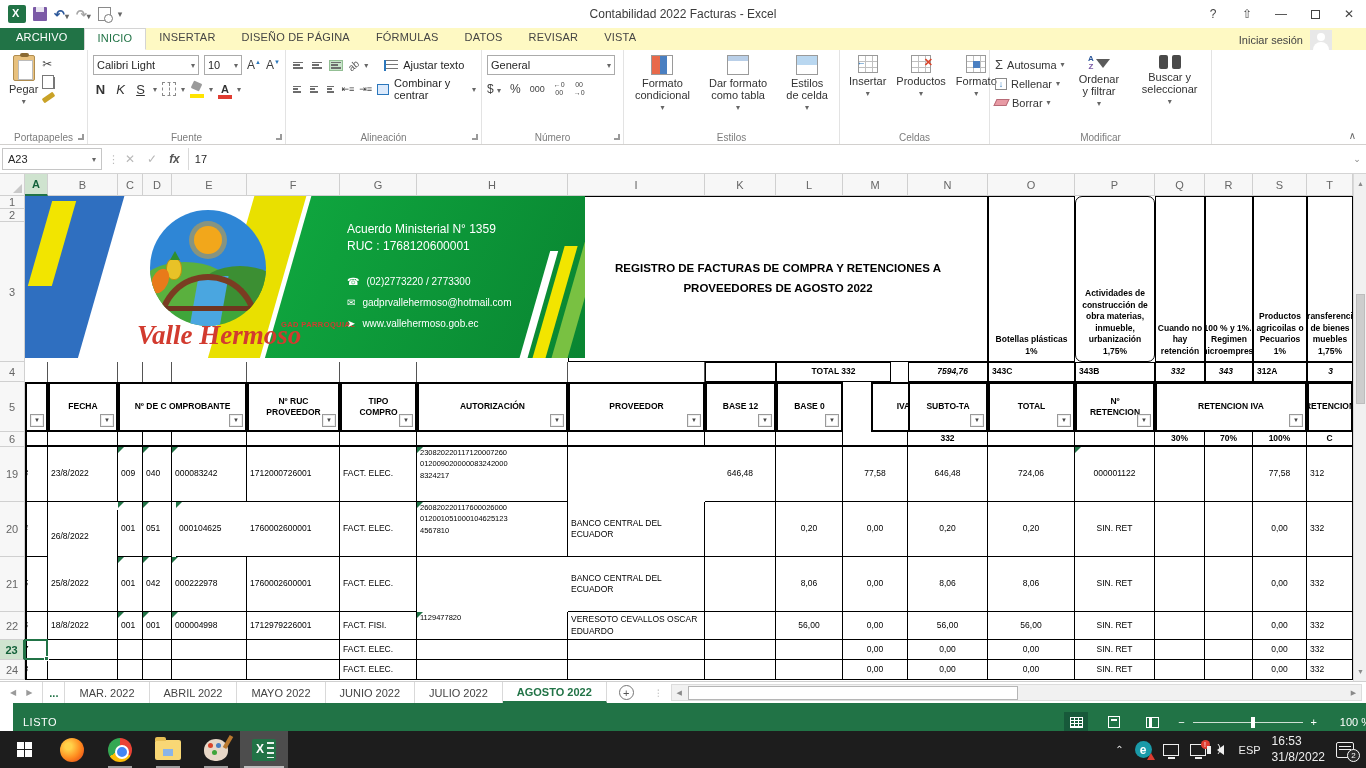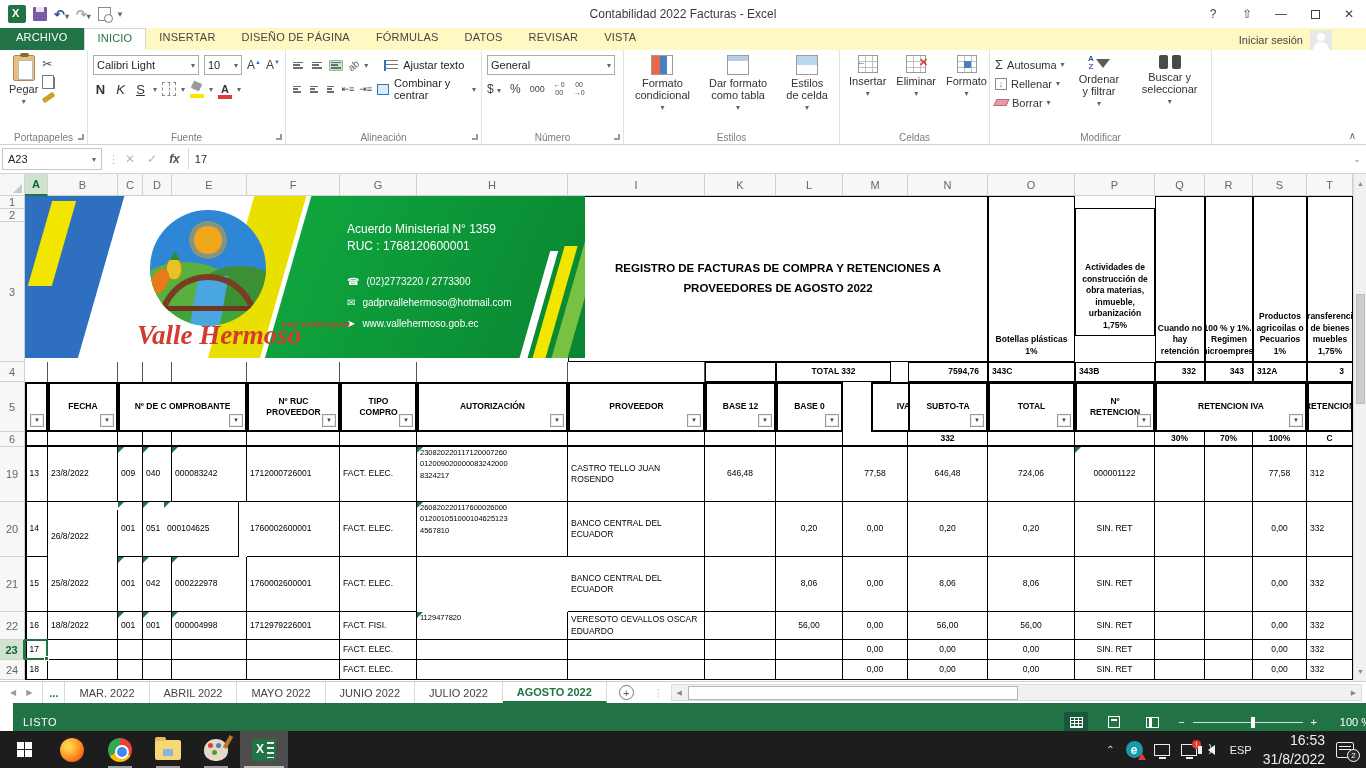--- a/index.html
+++ b/index.html
@@ -101,21 +101,21 @@
   #gridLayer{position:absolute;left:0;top:0;width:1353px;height:507px;}
   .colh,.rowh,.corner{position:absolute;background:#f7f7f7;border-right:1px solid #d0d0d0;border-bottom:1px solid #d0d0d0;color:#666;display:flex;align-items:center;justify-content:center;font-size:11px;}
   .colh.sel,.rowh.sel{background:#cfe3cf;color:#13613a;font-weight:bold;}
   .colh.sel{border-bottom:2px solid #217346;}
   .rowh.sel{border-right:2px solid #217346;}
   .corner{z-index:2;}
   .corner:after{content:"";position:absolute;right:2px;bottom:2px;border-left:9px solid transparent;border-bottom:9px solid #c9c9c9;}
   .cell{position:absolute;font-size:8.5px;overflow:hidden;color:#000;background:#fff;display:flex;align-items:center;line-height:1.3;}
   .c-d{border-right:1px solid #000;border-bottom:1px solid #000;}
   .al{justify-content:flex-start;padding-left:3px;text-align:left;}
-  .ar{justify-content:flex-end;padding-right:8px;text-align:center;}
+  .ar{justify-content:flex-end;padding-right:19px;text-align:center;font-style:italic;}
   .ac{justify-content:center;text-align:center;}
   .tiny{font-size:7.5px;align-items:flex-start;white-space:pre-line;line-height:1.5;padding-left:3px;justify-content:flex-start;}
   .le{border-left:2px solid #000;}
   .c-hdr{border:2px solid #000;font-weight:bold;justify-content:center;text-align:center;padding:2px 8px;line-height:1.35;}
   .c-h3{border:1.5px solid #000;font-weight:bold;flex-direction:column;justify-content:flex-end;text-align:center;padding:2px 1px 4px;line-height:1.35;}
   .c-title{border:1.5px solid #000;font-weight:bold;font-size:11.5px;justify-content:center;text-align:center;line-height:1.7;padding:0 14px;}
   .c-b{border:1.5px solid #000;font-weight:bold;}
   .c-r6{border-right:1.5px solid #000;border-bottom:2px solid #000;font-weight:bold;justify-content:center;text-align:center;}
   .c-g4{border-right:1px solid #555;background:transparent;}
   .fbtn{position:absolute;right:2px;bottom:3px;width:14px;height:13px;background:#fff;border:1px solid #9a9a9a;color:#444;font-size:6px;display:flex;align-items:center;justify-content:center;box-shadow:0 0 0 1px #eee inset;}
@@ -211,21 +211,21 @@
   .chev{font-size:10px;}
   .ic-e{width:17px;height:17px;border-radius:50%;background:#1a9aa8;color:#fff;font-size:12px;font-weight:bold;display:flex;align-items:center;justify-content:center;}
   .badge-warn{position:absolute;right:-3px;bottom:-2px;width:0;height:0;border-left:4px solid transparent;border-right:4px solid transparent;border-bottom:7px solid #e03c31;}
   .ic-net{width:16px;height:12px;border:1px solid #eee;position:relative;}
   .ic-net:after{content:"";position:absolute;left:4px;bottom:-4px;width:7px;height:2px;background:#eee;}
   .badge-ex{position:absolute;right:-4px;top:-4px;width:9px;height:9px;border-radius:50%;background:#e03c31;color:#fff;font-size:7px;display:flex;align-items:center;justify-content:center;}
   .ic-spk{width:0;height:0;border-top:5px solid transparent;border-bottom:5px solid transparent;border-right:7px solid #eee;position:relative;margin-right:4px;}
   .ic-spk:before{content:"";position:absolute;left:-10px;top:-4px;width:4px;height:8px;background:#eee;}
   .ic-spk:after{content:")";position:absolute;left:1px;top:-7px;color:#eee;font-size:10px;}
   .lang{font-size:11px;}
-  .clock{text-align:right;font-size:14px;line-height:1.3;}
+  .clock{text-align:left;font-size:12px;line-height:1.3;}
   .ic-notif{width:18px;height:16px;border:1.5px solid #eee;border-radius:2px;position:relative;}
   .ic-notif:before{content:"";position:absolute;left:2px;top:3px;right:2px;height:1.5px;background:#eee;box-shadow:0 3px 0 #eee;}
   .badge-n{position:absolute;right:-6px;bottom:-4px;width:13px;height:13px;border-radius:50%;background:#2b2b2b;border:1.5px solid #fff;color:#fff;font-size:8px;display:flex;align-items:center;justify-content:center;}
 </style>
 </head>
 <body>
 
 <div class="app">
 
   <div class="titlebar">
@@ -401,21 +401,21 @@
     </div>
 
     <div class="rg" style="width:150px;display:flex;gap:2px">
       <div class="btn-big">
         <span class="i-grid ins"></span>
         <span>Insertar</span>
           <span class="dd">▾</span>
       </div>
       <div class="btn-big">
         <span class="i-grid del"></span>
-        <span>Eliminar</span>
+        <span>Productos</span>
           <span class="dd">▾</span>
       </div>
       <div class="btn-big">
         <span class="i-grid fmt"></span>
         <span>Formato</span>
           <span class="dd">▾</span>
       </div>
       <div class="glabel">Celdas</div>
     </div>
 
@@ -513,36 +513,35 @@
         <div class="cell c-d ar le" style="left: 25px; top: 273px; width: 23px; height: 55px;">13</div>
         <div class="cell c-d al" style="left: 48px; top: 273px; width: 70px; height: 55px;">23/8/2022</div>
         <div class="cell c-d al tri" style="left: 118px; top: 273px; width: 25px; height: 55px;">009</div>
         <div class="cell c-d al tri" style="left: 143px; top: 273px; width: 29px; height: 55px;">040</div>
         <div class="cell c-d al tri" style="left: 172px; top: 273px; width: 75px; height: 55px;">000083242</div>
         <div class="cell c-d al" style="left: 247px; top: 273px; width: 93px; height: 55px;">1712000726001</div>
         <div class="cell c-d al" style="left: 340px; top: 273px; width: 77px; height: 55px;">FACT. ELEC.</div>
         <div class="cell c-d tiny tri" style="left: 417px; top: 273px; width: 151px; height: 55px;">230820220117120007260
 012009020000083242000
 8324217</div>
-        <div class="cell c-d al" style="left: 568px; top: 273px; width: 137px; height: 55px;">CASTRO TELLO JUAN ROSENDO</div>
         <div class="cell c-d ac" style="left: 705px; top: 273px; width: 71px; height: 55px;">646,48</div>
         <div class="cell c-d ac" style="left: 776px; top: 273px; width: 67px; height: 55px;"></div>
         <div class="cell c-d ac" style="left: 843px; top: 273px; width: 65px; height: 55px;">77,58</div>
         <div class="cell c-d ac" style="left: 908px; top: 273px; width: 80px; height: 55px;">646,48</div>
         <div class="cell c-d ac" style="left: 988px; top: 273px; width: 87px; height: 55px;">724,06</div>
         <div class="cell c-d ac tri" style="left: 1075px; top: 273px; width: 80px; height: 55px;">000001122</div>
         <div class="cell c-d ac" style="left: 1155px; top: 273px; width: 50px; height: 55px;"></div>
         <div class="cell c-d ac" style="left: 1205px; top: 273px; width: 48px; height: 55px;"></div>
         <div class="cell c-d ac" style="left: 1253px; top: 273px; width: 54px; height: 55px;">77,58</div>
         <div class="cell c-d al" style="left: 1307px; top: 273px; width: 46px; height: 55px;">312</div>
         <div class="cell c-d ar le" style="left: 25px; top: 328px; width: 23px; height: 55px;">14</div>
         <div class="cell c-d al" style="left: 48px; top: 336px; width: 70px; height: 55px;">26/8/2022</div>
         <div class="cell c-d al tri" style="left: 118px; top: 328px; width: 25px; height: 55px;">001</div>
         <div class="cell c-d al tri" style="left: 143px; top: 328px; width: 29px; height: 55px;">051</div>
-        <div class="cell c-d al tri" style="left: 164px; top: 328px; width: 75px; height: 55px;">000104625</div>
+        <div class="cell c-d al tri" style="left: 176px; top: 328px; width: 75px; height: 55px;">000104625</div>
         <div class="cell c-d al" style="left: 247px; top: 328px; width: 93px; height: 55px;">1760002600001</div>
         <div class="cell c-d al" style="left: 340px; top: 328px; width: 77px; height: 55px;">FACT. ELEC.</div>
         <div class="cell c-d tiny tri" style="left: 417px; top: 328px; width: 151px; height: 55px;">260820220117600026000
 012001051000104625123
 4567810</div>
         <div class="cell c-d al" style="left: 568px; top: 328px; width: 137px; height: 55px;">BANCO CENTRAL DEL ECUADOR</div>
         <div class="cell c-d ac" style="left: 705px; top: 328px; width: 71px; height: 55px;"></div>
         <div class="cell c-d ac" style="left: 776px; top: 328px; width: 67px; height: 55px;">0,20</div>
         <div class="cell c-d ac" style="left: 843px; top: 328px; width: 65px; height: 55px;">0,00</div>
         <div class="cell c-d ac" style="left: 908px; top: 328px; width: 80px; height: 55px;">0,20</div>
@@ -641,21 +640,21 @@
         <div class="cell c-r6" style="left: 843px; top: 258px; width: 65px; height: 15px;"></div>
         <div class="cell c-r6" style="left: 908px; top: 258px; width: 80px; height: 15px;">332</div>
         <div class="cell c-r6" style="left: 988px; top: 258px; width: 87px; height: 15px;"></div>
         <div class="cell c-r6" style="left: 1075px; top: 258px; width: 80px; height: 15px;"></div>
         <div class="cell c-r6" style="left: 1155px; top: 258px; width: 50px; height: 15px;">30%</div>
         <div class="cell c-r6" style="left: 1205px; top: 258px; width: 48px; height: 15px;">70%</div>
         <div class="cell c-r6" style="left: 1253px; top: 258px; width: 54px; height: 15px;">100%</div>
         <div class="cell c-r6" style="left: 1307px; top: 258px; width: 46px; height: 15px;">C</div>
         <div class="cell c-title" style="left: 568px; top: 22px; width: 420px; height: 166px;">REGISTRO DE FACTURAS DE COMPRA Y RETENCIONES A PROVEEDORES DE AGOSTO 2022</div>
         <div class="cell c-h3" style="left: 988px; top: 22px; width: 87px; height: 166px;">Botellas plásticas 1%</div>
-        <div class="cell c-h3" style="left: 1075px; top: 34px; width: 80px; height: 128px;">Actividades de construcción de obra materias, inmueble, urbanización 1,75%</div>
+        <div class="cell c-h3" style="left: 1075px; top: 22px; width: 80px; height: 166px; border-radius: 7px;">Actividades de construcción de obra materias, inmueble, urbanización 1,75%</div>
         <div class="cell c-h3" style="left: 1155px; top: 22px; width: 50px; height: 166px;">Cuando no hay retención</div>
         <div class="cell c-h3" style="left: 1205px; top: 22px; width: 48px; height: 166px;">100 % y 1%.- Regimen microempresa</div>
         <div class="cell c-h3" style="left: 1253px; top: 22px; width: 54px; height: 166px;">Productos agricoilas o Pecuarios 1%</div>
         <div class="cell c-h3" style="left: 1307px; top: 22px; width: 46px; height: 166px;">Transferencia de bienes muebles 1,75%</div>
         <div class="cell c-g4" style="left: 25px; top: 188px; width: 23px; height: 20px;"></div>
         <div class="cell c-g4" style="left: 48px; top: 188px; width: 70px; height: 20px;"></div>
         <div class="cell c-g4" style="left: 118px; top: 188px; width: 25px; height: 20px;"></div>
         <div class="cell c-g4" style="left: 143px; top: 188px; width: 29px; height: 20px;"></div>
         <div class="cell c-g4" style="left: 172px; top: 188px; width: 75px; height: 20px;"></div>
         <div class="cell c-g4" style="left: 247px; top: 188px; width: 93px; height: 20px;"></div>

